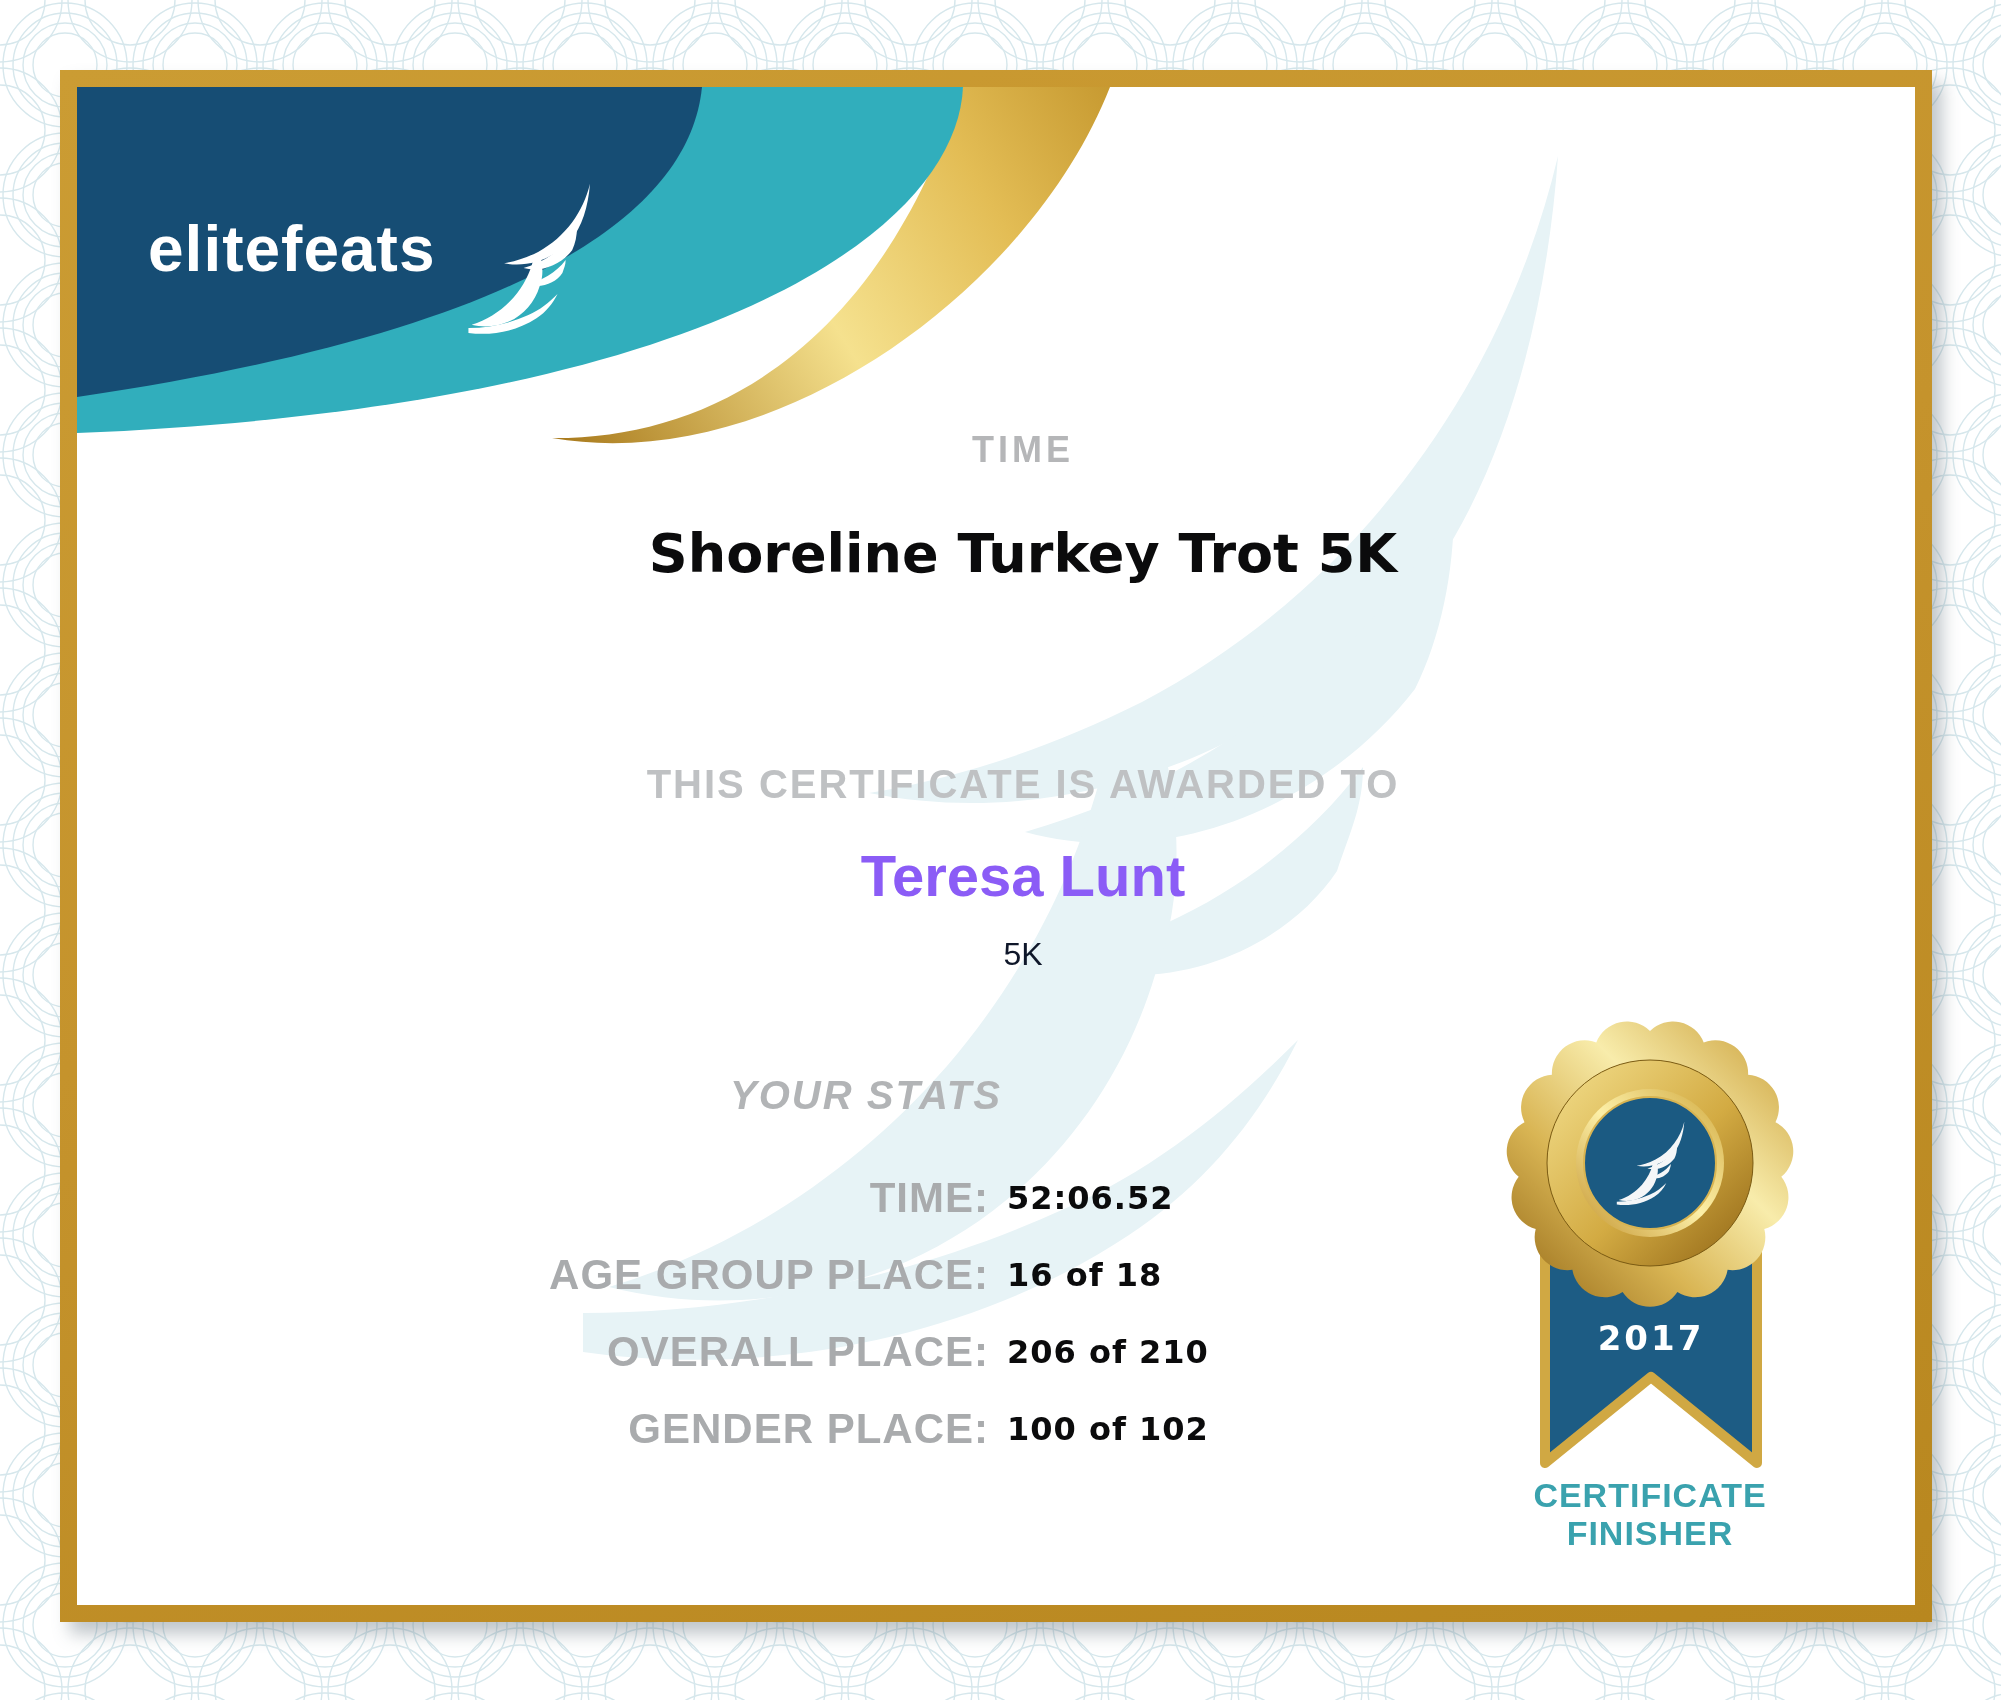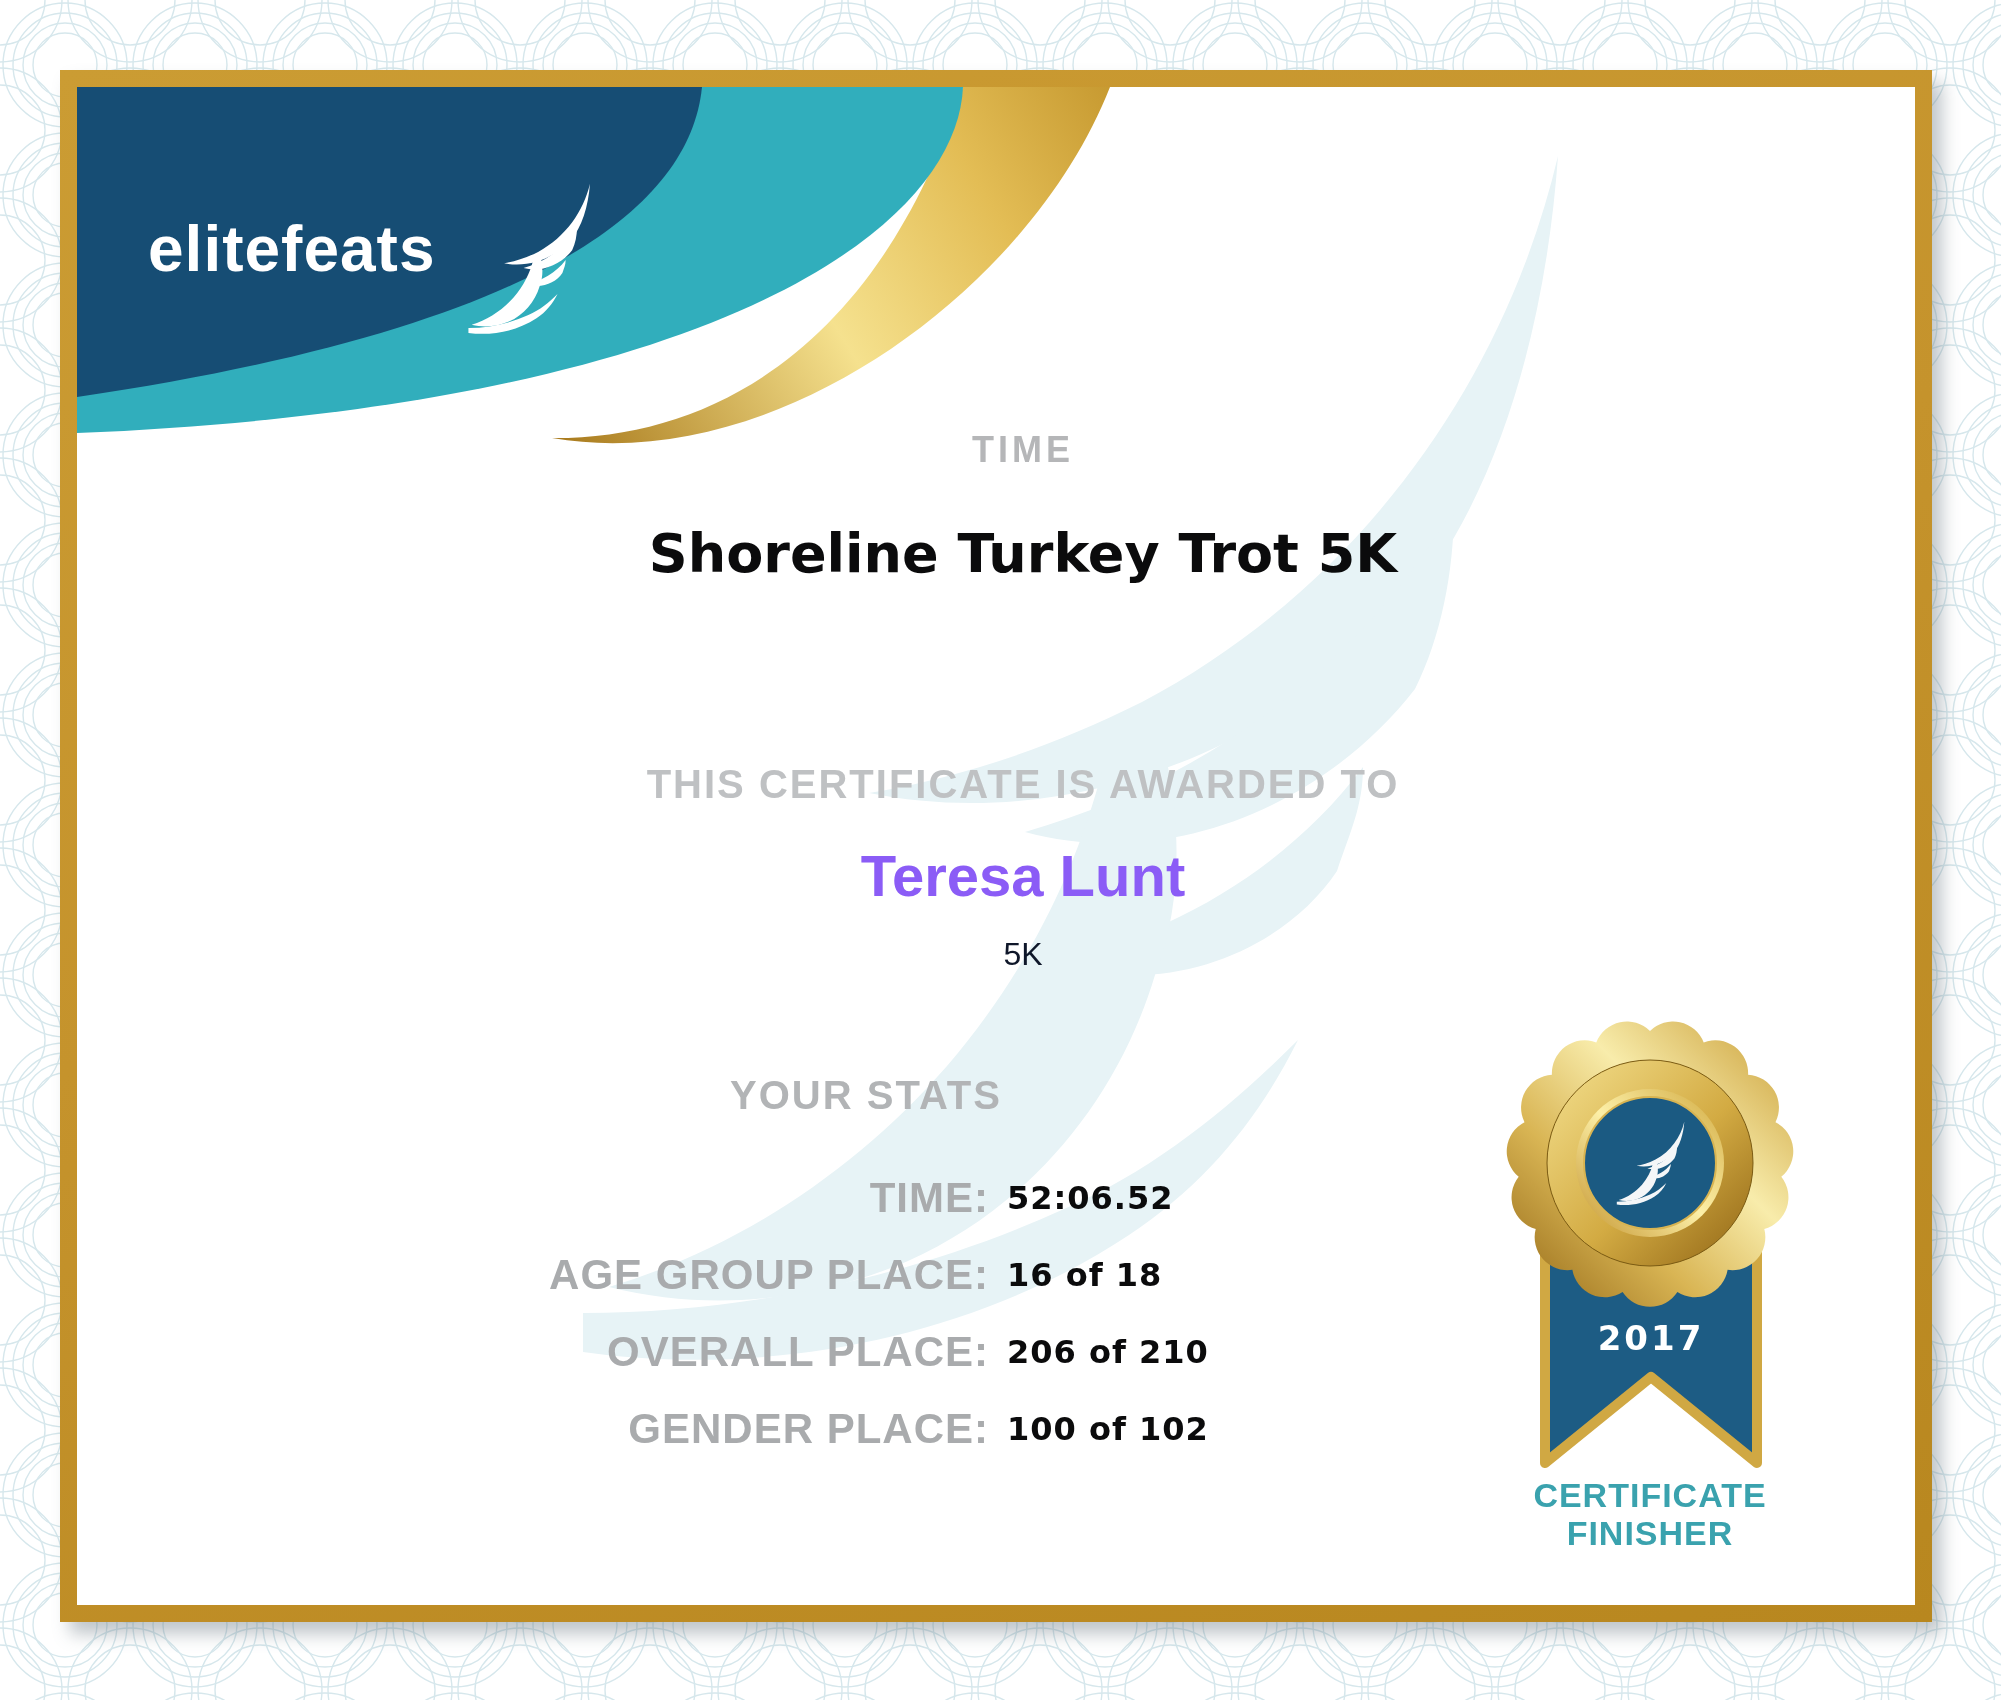--- a/index.html
+++ b/index.html
@@ -27,21 +27,21 @@
   .ctext{position:absolute;left:0;right:0;text-align:center;z-index:4;}
   .event-label{top:430px;font-size:36px;font-weight:bold;color:#b5b6b8;letter-spacing:4px;line-height:40px;}
   .event-name{top:518px;font-size:54px;font-weight:bold;color:#0b0b0c;line-height:72px;
               font-family:"DejaVu Sans","Liberation Sans",sans-serif;letter-spacing:0px;}
   .award-intro{top:760px;font-size:40px;font-weight:bold;color:#bfc1c3;letter-spacing:2px;line-height:48px;}
   .recipient{top:838px;font-size:58px;font-weight:bold;color:#8b5cf6;line-height:76px;
              font-family:Liberation Sans, sans-serif;}
   .division{top:926px;font-size:32px;font-weight:500;color:#0f172a;line-height:56px;}
 
   .stats-heading{position:absolute;left:566px;width:600px;top:1073px;text-align:center;z-index:4;
-                 font-size:40px;font-weight:bold;color:#b2b4b6;letter-spacing:2px;line-height:44px;}
+                 font-size:40px;font-weight:bold;color:#b2b4b6;letter-spacing:2px;line-height:44px;font-style:italic;}
 
   
   #stats{position:absolute;left:397px;top:1159px;width:1200px;z-index:4;
          display:grid;grid-template-columns:600px 600px;}
   .stat-label{height:77px;display:flex;align-items:center;justify-content:flex-end;
               padding-right:8px;font-size:42px;font-weight:bold;color:#a9abad;letter-spacing:1px;}
   .stat-value{height:77px;display:flex;align-items:center;justify-content:flex-start;
               padding-left:10px;font-size:32px;font-weight:bold;color:#0b0b0c;letter-spacing:1px;
               font-family:"DejaVu Sans","Liberation Sans",sans-serif;}
 

